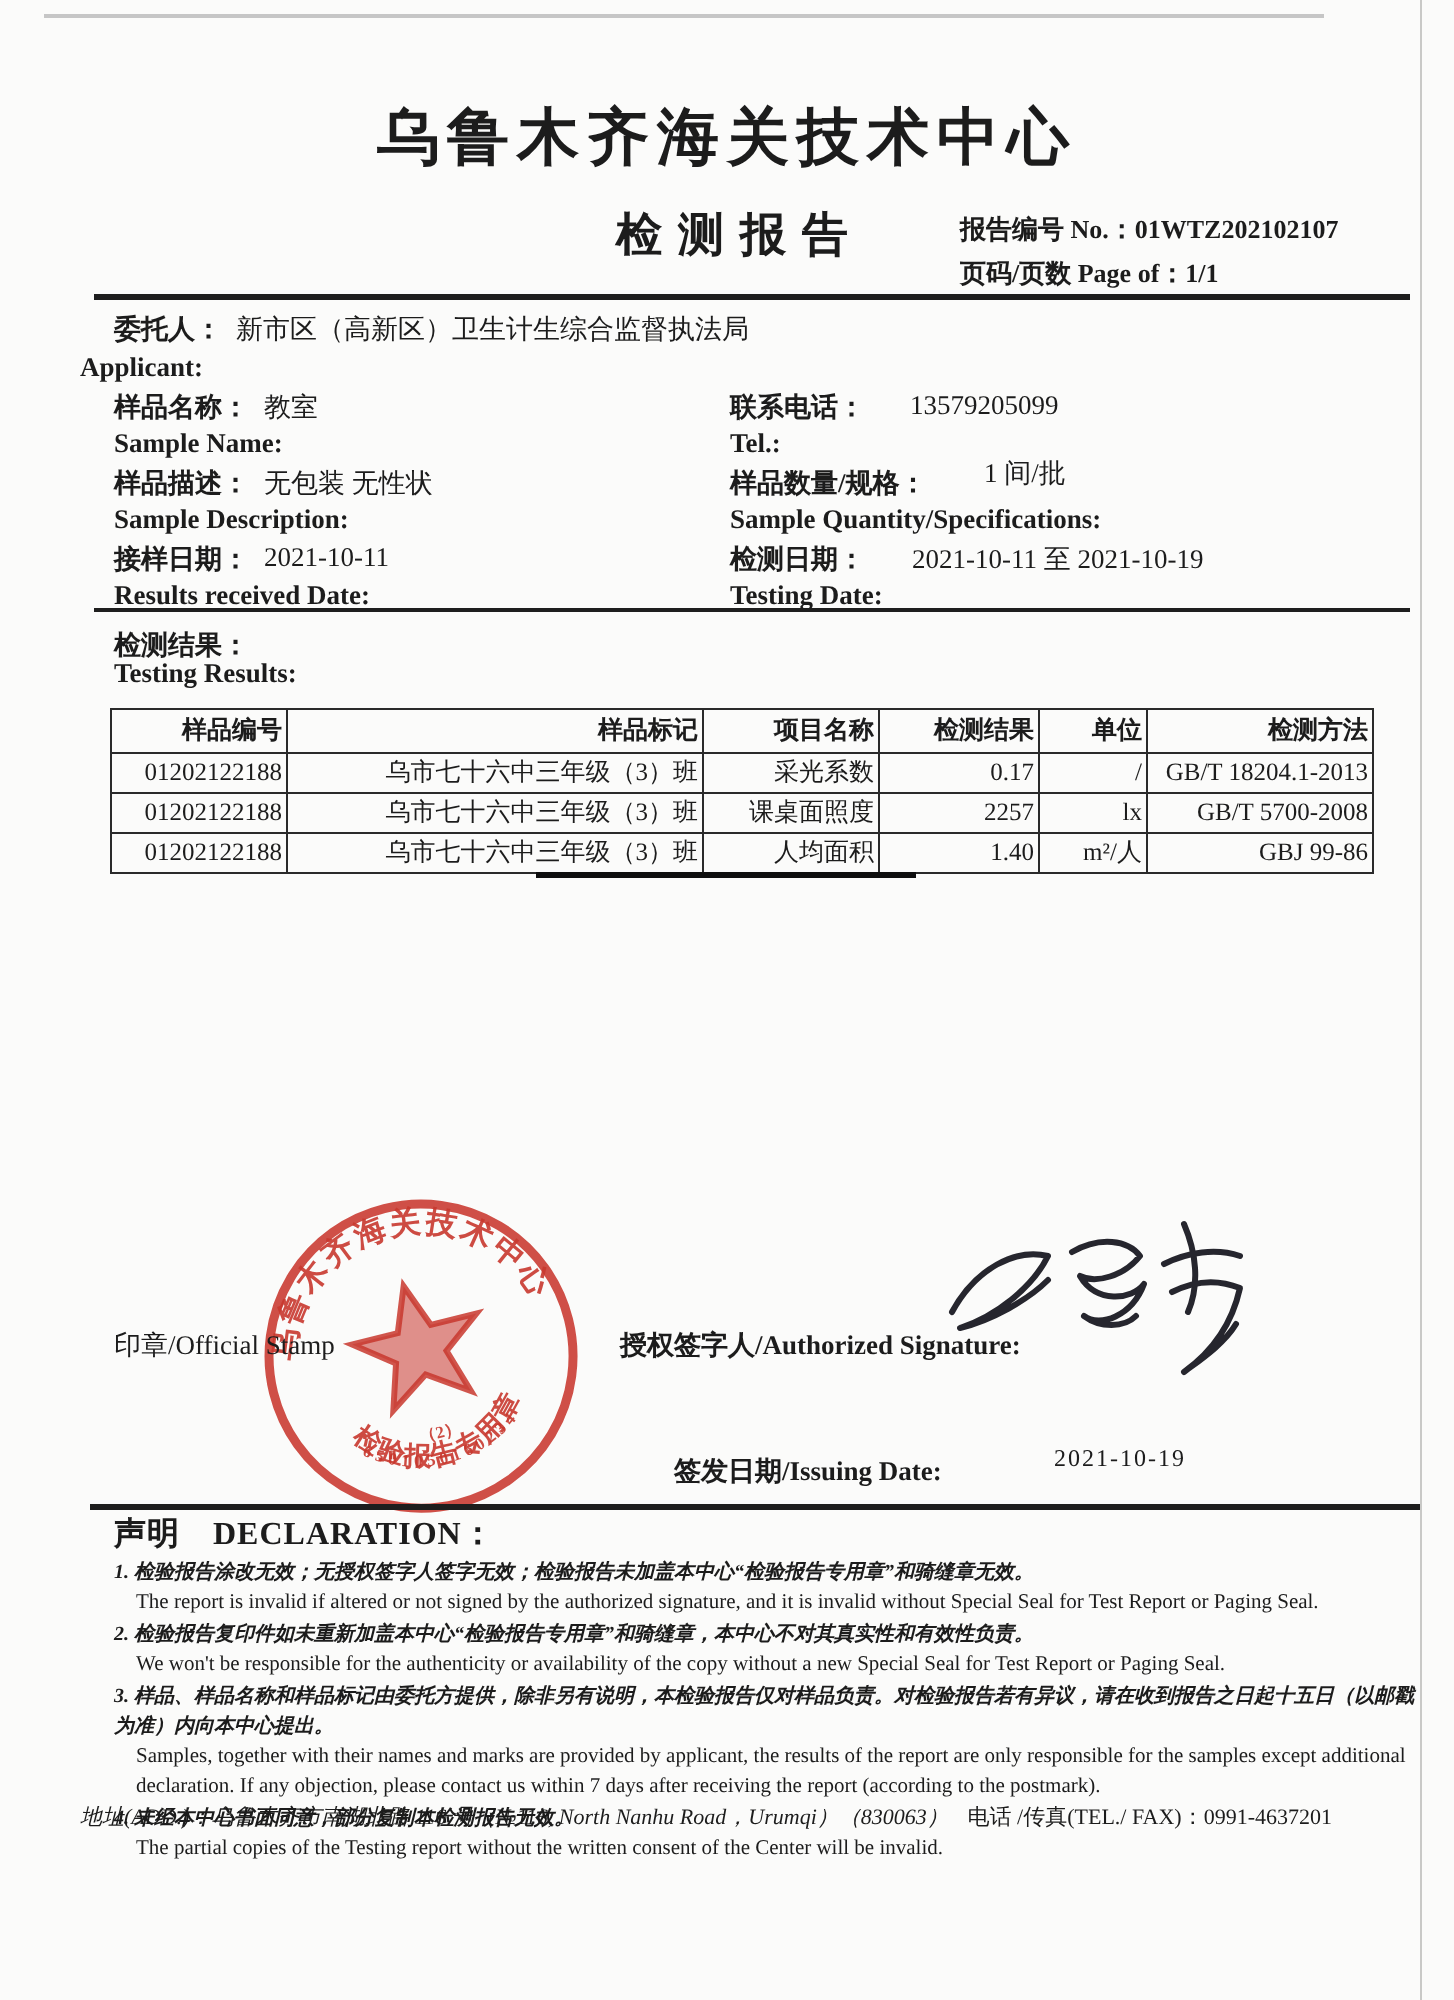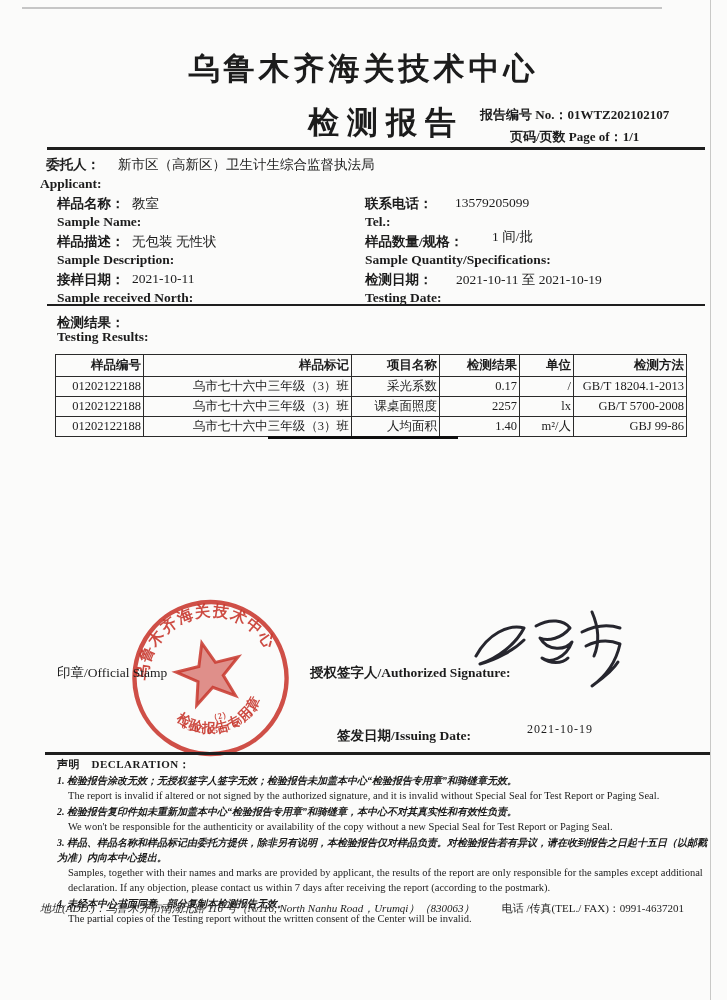--- a/index.html
+++ b/index.html
@@ -10,22 +10,22 @@
     color:#1c1c1c;
     overflow:hidden;
   }
   .abs{position:absolute;}
   .b{font-weight:bold;}
   
   .edge-top{left:22px;top:7px;width:640px;height:2px;background:#9a9a9a;opacity:.55;}
   .edge-right{left:710px;top:0;width:1px;height:1000px;background:#c9c9c7;}
   
   .org-title{left:0;top:48px;width:727px;text-align:center;font-size:31px;font-weight:600;letter-spacing:4px;}
-  .report-title{left:308px;top:102px;font-size:31px;font-weight:600;letter-spacing:8px;}
-  .report-meta{left:480px;top:104px;font-size:13px;font-weight:bold;line-height:22px;white-space:nowrap;text-align:center;}
+  .report-title{left:308px;top:102px;font-size:23px;font-weight:600;letter-spacing:8px;}
+  .report-meta{left:480px;top:104px;font-size:13px;font-weight:bold;line-height:22px;white-space:nowrap;}
   .rule{background:#1e1e1e;}
   .rule1{left:47px;top:147px;width:658px;height:3px;}
   .rule2{left:47px;top:304px;width:658px;height:2px;}
   .rule3{left:45px;top:752px;width:665px;height:3px;}
   
   .f{position:absolute;font-size:13.5px;white-space:nowrap;}
   
   table.results{position:absolute;left:55px;top:354px;border-collapse:collapse;table-layout:fixed;}
   table.results th,table.results td{
     border:1.3px solid #2a2a2a;text-align:right;vertical-align:middle;
@@ -33,42 +33,42 @@
   }
   table.results th{height:21px;font-weight:bold;}
   table.results td{height:19px;font-weight:normal;}
   .endline{left:268px;top:436px;width:190px;height:3px;background:#0e0e0e;}
   
   .stamp-wrap{left:126px;top:598px;width:170px;height:164px;transform:rotate(-14deg);}
   .stamp-wrap svg{display:block;}
   
   .sig-wrap{left:468px;top:592px;width:180px;height:118px;}
   .decl{left:57px;top:757px;width:650px;}
-  .decl-heading{font-size:11px;font-weight:bold;letter-spacing:.5px;}
+  .decl-heading{font-size:16px;font-weight:bold;letter-spacing:.5px;}
   .decl-cn{font-size:10px;line-height:15px;font-style:italic;font-weight:600;margin-top:1px;}
   .decl-en{font-size:10.5px;line-height:15px;margin-left:11px;}
   .footer{left:40px;top:901px;width:648px;display:flex;justify-content:space-between;font-size:11px;font-style:italic;}
-  .footer .tel{font-style:normal;margin-right:4px;}
+  .footer .tel{font-style:normal;margin-right:22px;}
   .issue-date{font-size:12px;letter-spacing:1px;}
 </style>
 </head>
 <body>
 
 <div class="abs edge-top"></div>
 <div class="abs edge-right"></div>
 
 <div class="abs org-title">乌鲁木齐海关技术中心</div>
 <div class="abs report-title">检测报告</div>
 <div class="abs report-meta">
   <div><span>报告编号 No.：</span><span>01WTZ202102107</span></div>
   <div><span>页码/页数 Page of：</span><span>1/1</span></div>
 </div>
 <div class="abs rule rule1"></div>
 
-<span class="f b" style="left:46px;top:156px">委托人：</span>
+<span class="f b" style="left:57px;top:156px">委托人：</span>
 <span class="f" style="left:118px;top:156px">新市区（高新区）卫生计生综合监督执法局</span>
 <span class="f b" style="left:40px;top:176px">Applicant:</span>
 
 <span class="f b" style="left:57px;top:195px">样品名称：</span>
 <span class="f" style="left:132px;top:195px">教室</span>
 <span class="f b" style="left:365px;top:195px">联系电话：</span>
 <span class="f" style="left:455px;top:195px">13579205099</span>
 <span class="f b" style="left:57px;top:214px">Sample Name:</span>
 <span class="f b" style="left:365px;top:214px">Tel.:</span>
 
@@ -76,21 +76,21 @@
 <span class="f" style="left:132px;top:233px">无包装 无性状</span>
 <span class="f b" style="left:365px;top:233px">样品数量/规格：</span>
 <span class="f" style="left:492px;top:228px">1 间/批</span>
 <span class="f b" style="left:57px;top:252px">Sample Description:</span>
 <span class="f b" style="left:365px;top:252px">Sample Quantity/Specifications:</span>
 
 <span class="f b" style="left:57px;top:271px">接样日期：</span>
 <span class="f" style="left:132px;top:271px">2021-10-11</span>
 <span class="f b" style="left:365px;top:271px">检测日期：</span>
 <span class="f" style="left:456px;top:271px">2021-10-11 至 2021-10-19</span>
-<span class="f b" style="left:57px;top:290px">Sample received North:</span>
+<span class="f b" style="left:57px;top:290px">Results received Date:</span>
 <span class="f b" style="left:365px;top:290px">Testing Date:</span>
 
 <div class="abs rule rule2"></div>
 <span class="f b" style="left:57px;top:314px">检测结果：</span>
 <span class="f b" style="left:57px;top:329px">Testing Results:</span>
 
 <table class="results">
   <colgroup>
     <col style="width:88px">
       <col style="width:208px">

